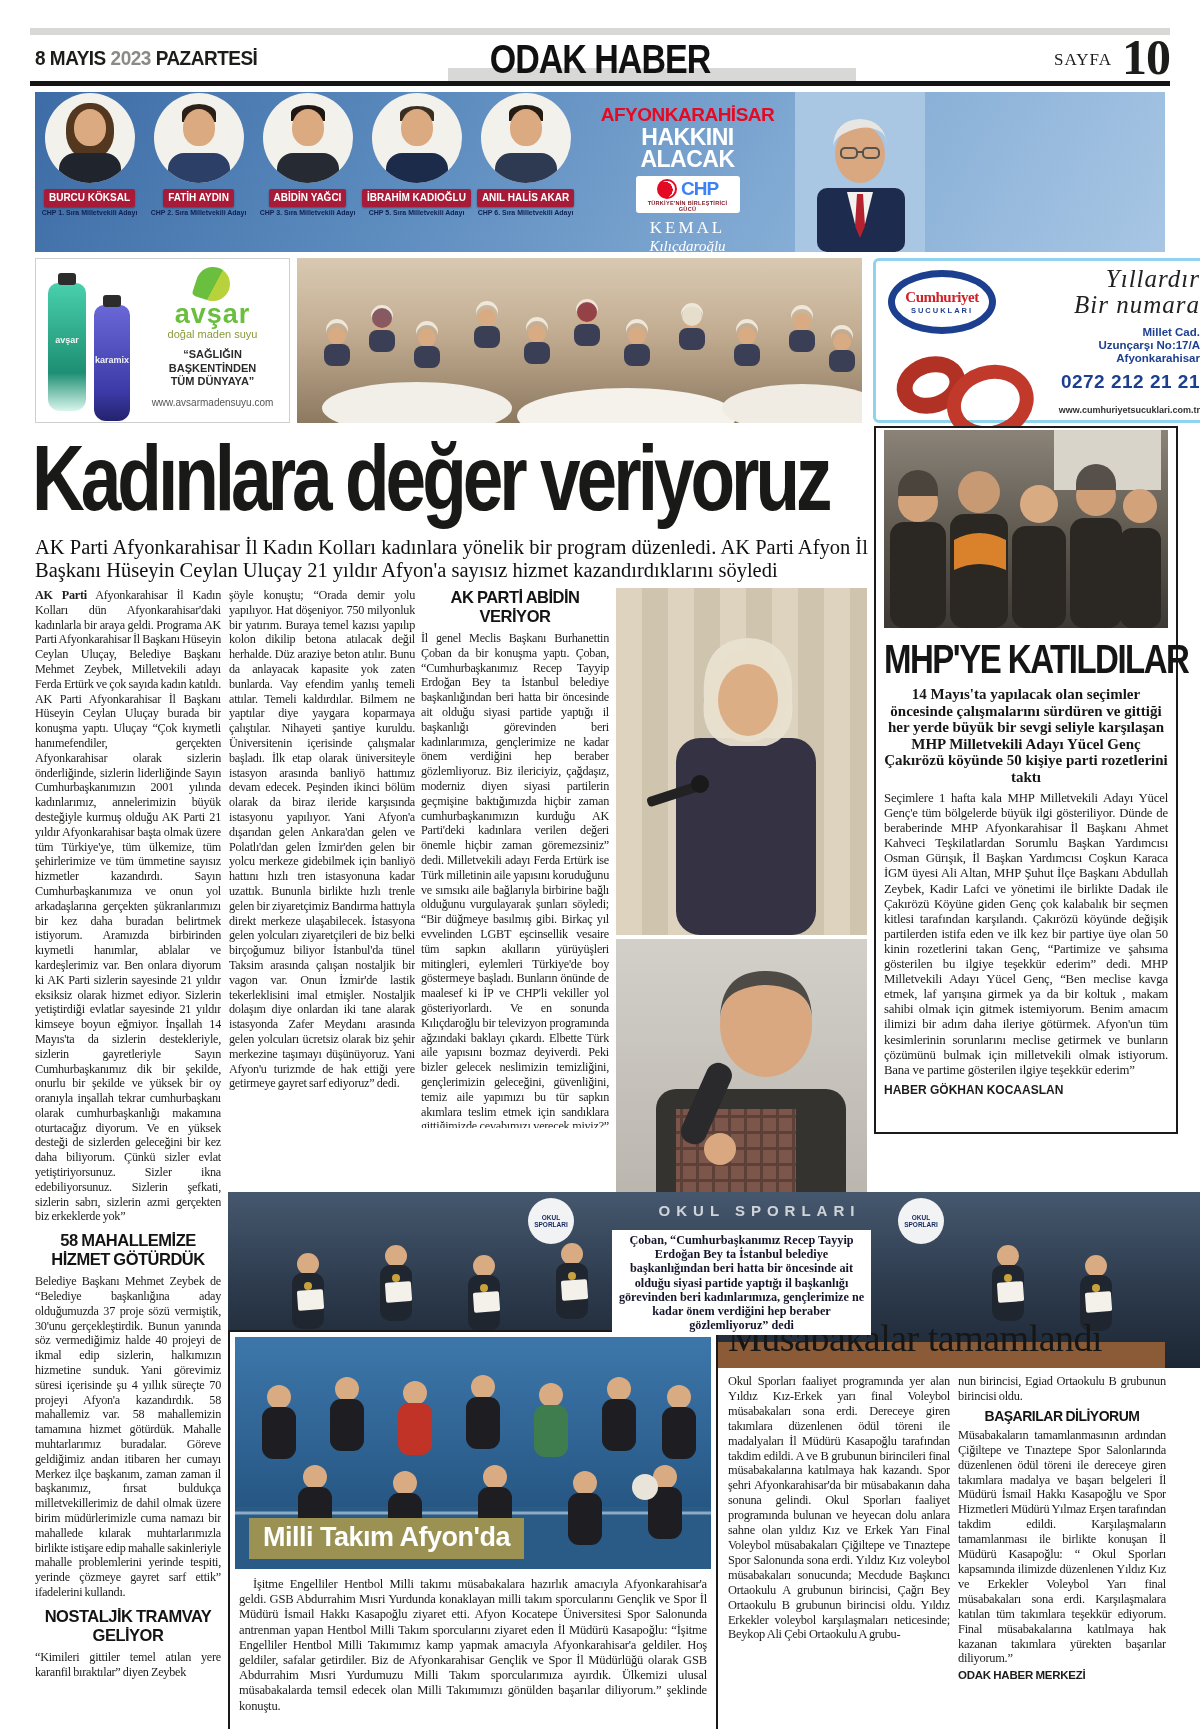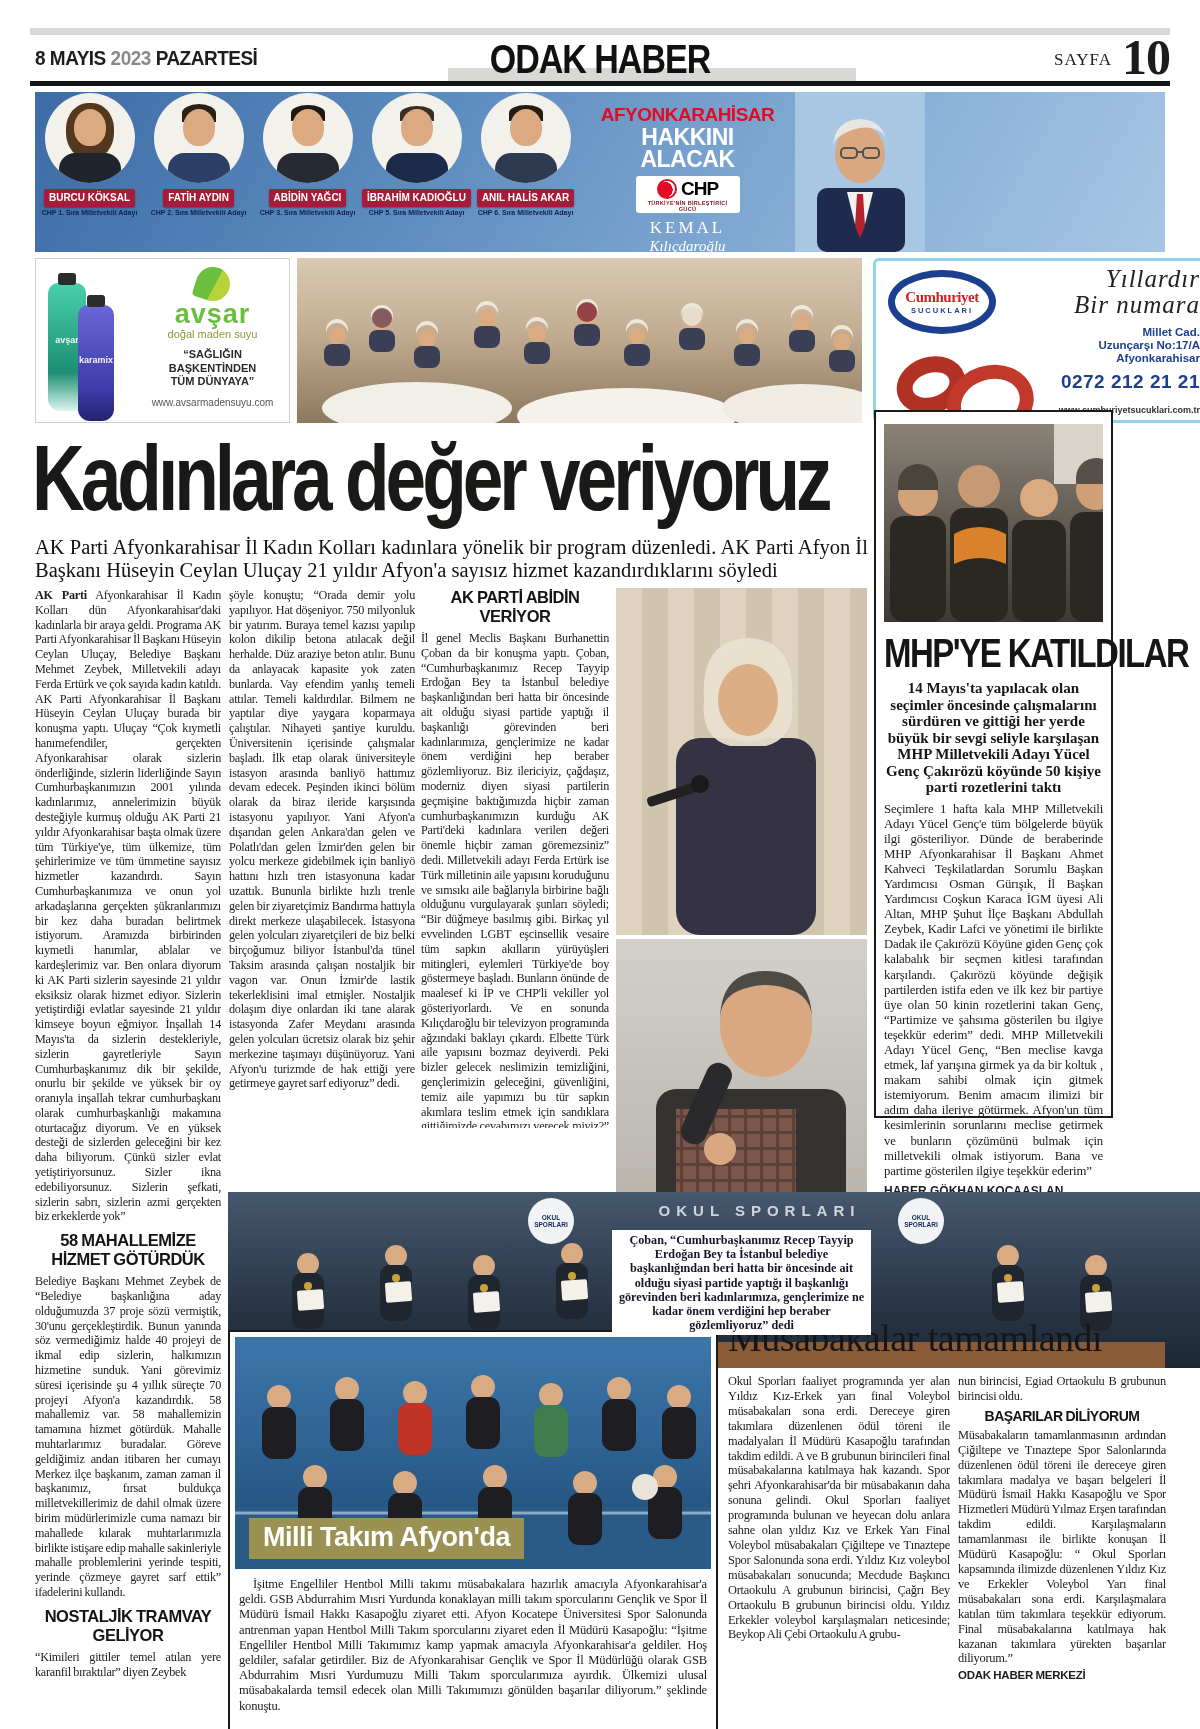--- a/index.html
+++ b/index.html
@@ -48,34 +48,34 @@
   .cand .sub { margin-top:2px; font-family:"Liberation Sans","DejaVu Sans",sans-serif; font-weight:bold;
                font-size:7px; color:#102052; white-space:nowrap; }
   .promo { width:215px; flex:0 0 auto; text-align:center; padding-top:12px;
            font-family:"Liberation Sans","DejaVu Sans",sans-serif; }
   .promo .l1 { color:#e30b23; font-weight:bold; font-size:19px; letter-spacing:-0.5px; }
   .promo .l2,.promo .l3 { color:#fff; font-weight:bold; font-size:23px; line-height:22px; letter-spacing:-0.5px; }
   .chpbox { margin:6px auto 2px; width:104px; background:#fff; border-radius:3px; padding:2px 4px 1px; }
   .chprow { display:flex; align-items:center; justify-content:center; gap:4px; }
   .chplogo { width:20px; height:20px; border-radius:50%; background:radial-gradient(circle at 35% 55%, #e30b23 58%, #fff 60%);
              border:2px solid #e30b23; }
-  .chptxt { color:#000000; font-weight:bold; font-size:19px; letter-spacing:-1px; }
+  .chptxt { color:#3b82f6; font-weight:bold; font-size:19px; letter-spacing:-1px; }
   .chptag { font-size:5.5px; color:#7c1420; font-weight:bold; letter-spacing:.3px; }
   .kemal { margin-top:5px; color:#fff; font-size:17px; letter-spacing:3px; font-family:"Liberation Serif",serif; }
   .kemalsig { color:#fff; font-style:italic; font-size:15px; font-family:"Liberation Serif",serif; }
   .leader { width:130px; height:160px; flex:0 0 auto; position:relative; }
 
   
   .ad-avsar { left:35px; top:258px; width:255px; height:165px; background:#fff; border:1px solid #cfcfcd;
               display:flex; padding:6px; }
   .bottles { position:relative; width:100px; height:100%; }
   .bottle { position:absolute; border-radius:10px 10px 12px 12px; }
   .bottle.b1 { left:6px; top:18px; width:38px; height:128px; background:linear-gradient(#49d0ac,#1d8f73 70%,#d9f5ec); }
   .bottle.b1::before { content:""; position:absolute; left:10px; top:-10px; width:18px; height:12px; background:#2c2c2c; border-radius:3px; }
-  .bottle.b2 { left:36px; top:40px; width:36px; height:116px; background:linear-gradient(#6a68d8,#3c3aa6 75%,#23226e); }
+  .bottle.b2 { left:52px; top:40px; width:36px; height:116px; background:linear-gradient(#6a68d8,#3c3aa6 75%,#23226e); }
   .bottle.b2::before { content:""; position:absolute; left:9px; top:-10px; width:18px; height:12px; background:#2c2c2c; border-radius:3px; }
   .blabel { position:absolute; color:rgba(255,255,255,.92); font-family:"Liberation Sans",sans-serif;
             font-weight:bold; font-size:9px; text-align:center; width:100%; }
   .avsar-right { flex:1; text-align:center; font-family:"Liberation Sans","DejaVu Sans",sans-serif; padding-top:2px; }
   .aleaf { width:34px; height:34px; margin:0 auto; border-radius:50% 50% 50% 4px;
            background:linear-gradient(100deg,#6abf3e 55%,#b8d23c 56%); transform:rotate(18deg); }
   .abrand { color:#6abf3e; font-size:27px; font-weight:bold; letter-spacing:1px; line-height:26px; }
   .atag { color:#8a9a3c; font-size:11px; margin-top:1px; }
   .aslogan { margin-top:8px; color:#2b2b2b; font-weight:bold; font-size:11px; line-height:13.5px; white-space:pre-line; }
   .aurl { margin-top:8px; color:#555; font-size:10px; }
@@ -117,22 +117,22 @@
              line-height:19px; text-align:center; color:#141414; margin:7px 0 5px; letter-spacing:-0.5px; }
 
   .photo-woman { left:616px; top:588px; width:251px; height:347px; overflow:hidden;
                  background:repeating-linear-gradient(90deg,#ddd3bf 0 26px,#cfc4ae 26px 52px); }
   .photo-man { left:616px; top:939px; width:251px; height:289px; overflow:hidden;
                background:linear-gradient(#d3d0ca,#b7b3ab); }
   .caption-box { left:612px; top:1230px; width:259px; background:#fff; z-index:5; padding:3px 4px;
                  font-weight:bold; font-size:12.2px; line-height:14.2px; text-align:center; color:#14142a; }
 
   
-  .mhp-box { left:874px; top:410px; width:239px; height:708px; border:2px solid #1a1a1a; background:#fff;
-             padding:12px 8px; display:flex; flex-direction:column; }
+  .mhp-box { left:874px; top:426px; width:304px; height:708px; border:2px solid #1a1a1a; background:#fff;
+             padding:2px 8px; display:flex; flex-direction:column; }
   .mhp-photo { width:100%; height:198px; overflow:hidden; position:relative;
                background:linear-gradient(#8b8378 0%,#5d574e 55%,#3c3833 100%); flex:0 0 auto; }
   .mhp-head { font-family:"Liberation Sans","DejaVu Sans",sans-serif; font-weight:bold; font-size:33px;
               letter-spacing:-1.5px; transform:scaleY(1.22); transform-origin:center top; text-align:center;
               margin-top:8px; color:#151515; white-space:nowrap; }
   .mhp-intro { margin-top:12px; font-weight:bold; font-size:15px; line-height:16.5px; text-align:center; color:#161616; }
   .mhp-body { margin-top:6px; font-size:12.8px; line-height:15.1px; text-align:justify; letter-spacing:-0.2px; }
   .mhp-byline { margin-top:5px; font-family:"Liberation Sans","DejaVu Sans",sans-serif;
                 font-weight:bold; font-size:12px; }
 

